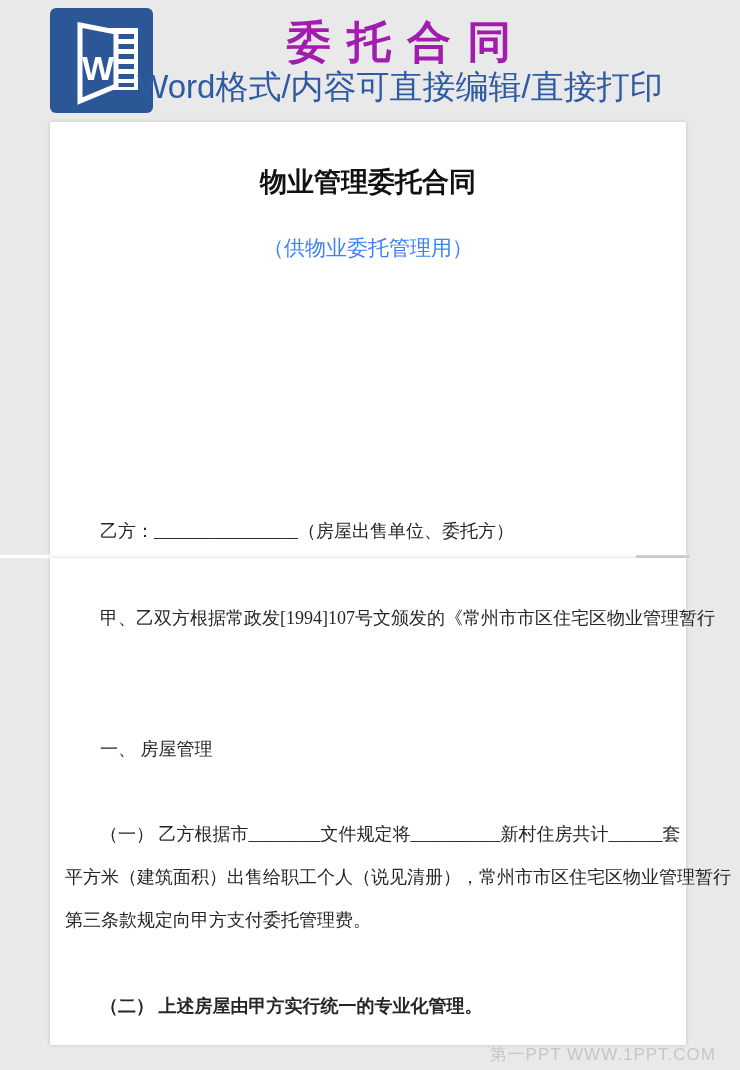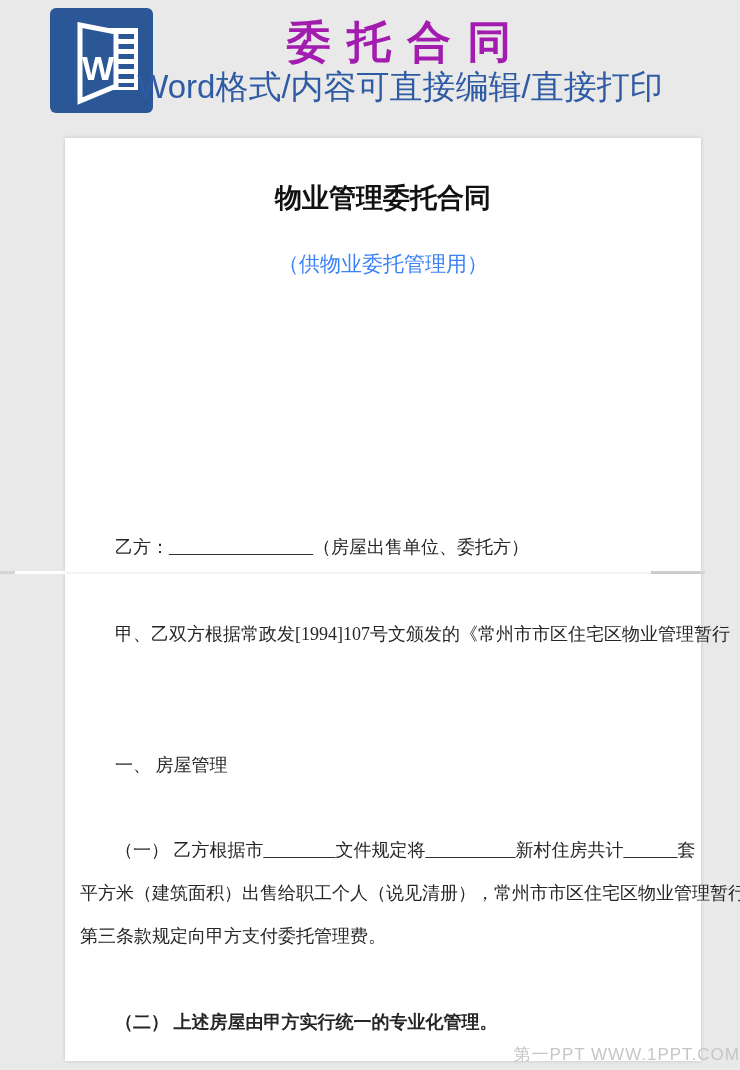--- a/index.html
+++ b/index.html
@@ -30,21 +30,21 @@
     color: #a21caf;
   }
   .promo-subtitle {
     margin-top: 6px;
     font-size: 33px; line-height: 30px;
     font-weight: 400;
     color: #2e5ba3;
   }
 
   
-  .doc-wrap { position: absolute; top: 122px; left: 15px; width: 616px; margin-top: 16px; }
+  .doc-wrap { position: absolute; top: 122px; left: 0; width: 616px; }
   .page {
     position: relative;
     margin-left: 50px;
     width: 636px;
     background: #ffffff;
     box-shadow: 0 0 4px rgba(0,0,0,0.16);
     font-family: "Liberation Serif", serif;
     color: #262626;
   }
   .page-1 { height: 433px; }
@@ -77,21 +77,21 @@
   .l-intro-2 { top: 92px; }
   .l-heading { top: 178px; }
   .l-c1-1   { top: 263px; }
   .l-c1-2   { top: 306px; }
   .l-c1-3   { top: 349px; font-family: Liberation Serif, serif; }
   .l-c2     { top: 435px; font-weight: bold; }
 
   
   .watermark-footer {
     position: absolute; bottom: 0; left: 0; width: 740px; height: 27px;
-    text-align: right; padding-right: 0;
+    text-align: right; padding-right: 24px;
   }
   .watermark-text {
     font-size: 17px; line-height: 24px;
     color: #c6c6c6; letter-spacing: 1px;
     font-family: "Liberation Sans", sans-serif;
   }
 </style>
 </head>
 <body>
 

